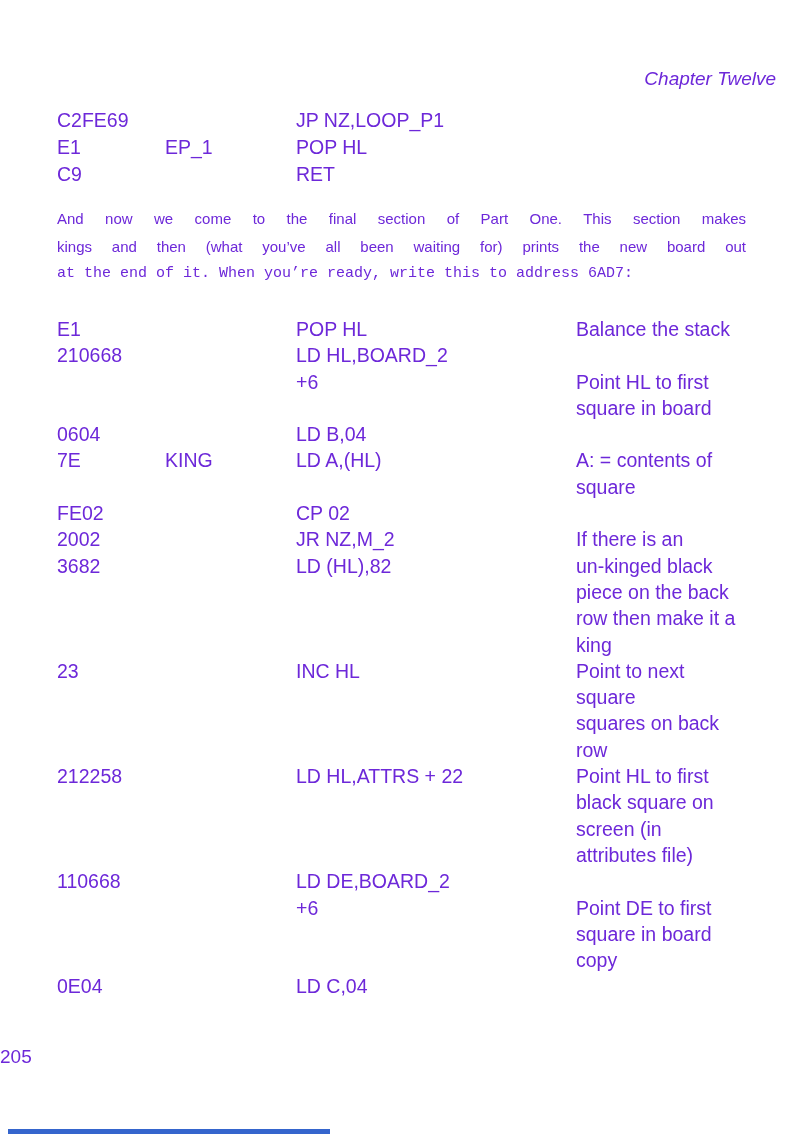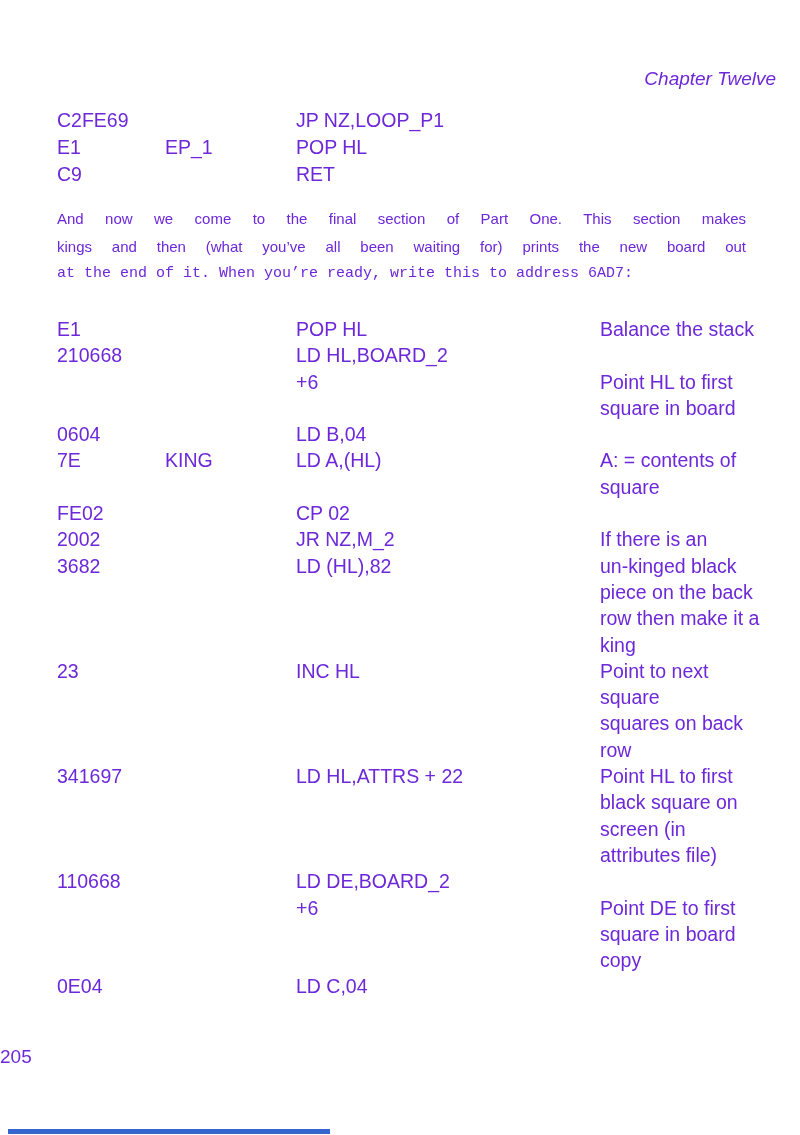--- a/index.html
+++ b/index.html
@@ -26,21 +26,21 @@
     left: 57px;
     font-size: 19.5px;
   }
   .listing-top { top: 107px; line-height: 26.8px; }
   .listing-main { top: 316px; line-height: 26.3px; }
   .code-row { display: flex; }
   .cell { display: inline-block; white-space: pre; overflow: visible; }
   .cell-hex   { width: 108px; }
   .cell-label { width: 131px; }
   .cell-instr { width: 280px; }
-  .cell-comment { width: 190px; margin-left: 24px; }
+  .cell-comment { width: 190px; }
   .intro-paragraph {
     position: absolute;
     top: 205px;
     left: 57px;
     width: 689px;
     font-size: 15px;
     line-height: 27.5px;
   }
   .para-line { text-align: justify; text-align-last: justify; }
   .para-line.last { text-align-last: left; font-family: Liberation Mono, monospace; }
@@ -190,21 +190,21 @@
         <span class="cell cell-instr"></span>
         <span class="cell cell-comment">squares on back</span>
       </div>
       <div class="code-row">
         <span class="cell cell-hex"></span>
         <span class="cell cell-label"></span>
         <span class="cell cell-instr"></span>
         <span class="cell cell-comment">row</span>
       </div>
       <div class="code-row">
-        <span class="cell cell-hex">341697</span>
+        <span class="cell cell-hex">212258</span>
         <span class="cell cell-label"></span>
         <span class="cell cell-instr">LD HL,ATTRS + 22</span>
         <span class="cell cell-comment">Point HL to first</span>
       </div>
       <div class="code-row">
         <span class="cell cell-hex"></span>
         <span class="cell cell-label"></span>
         <span class="cell cell-instr"></span>
         <span class="cell cell-comment">black square on</span>
       </div>

